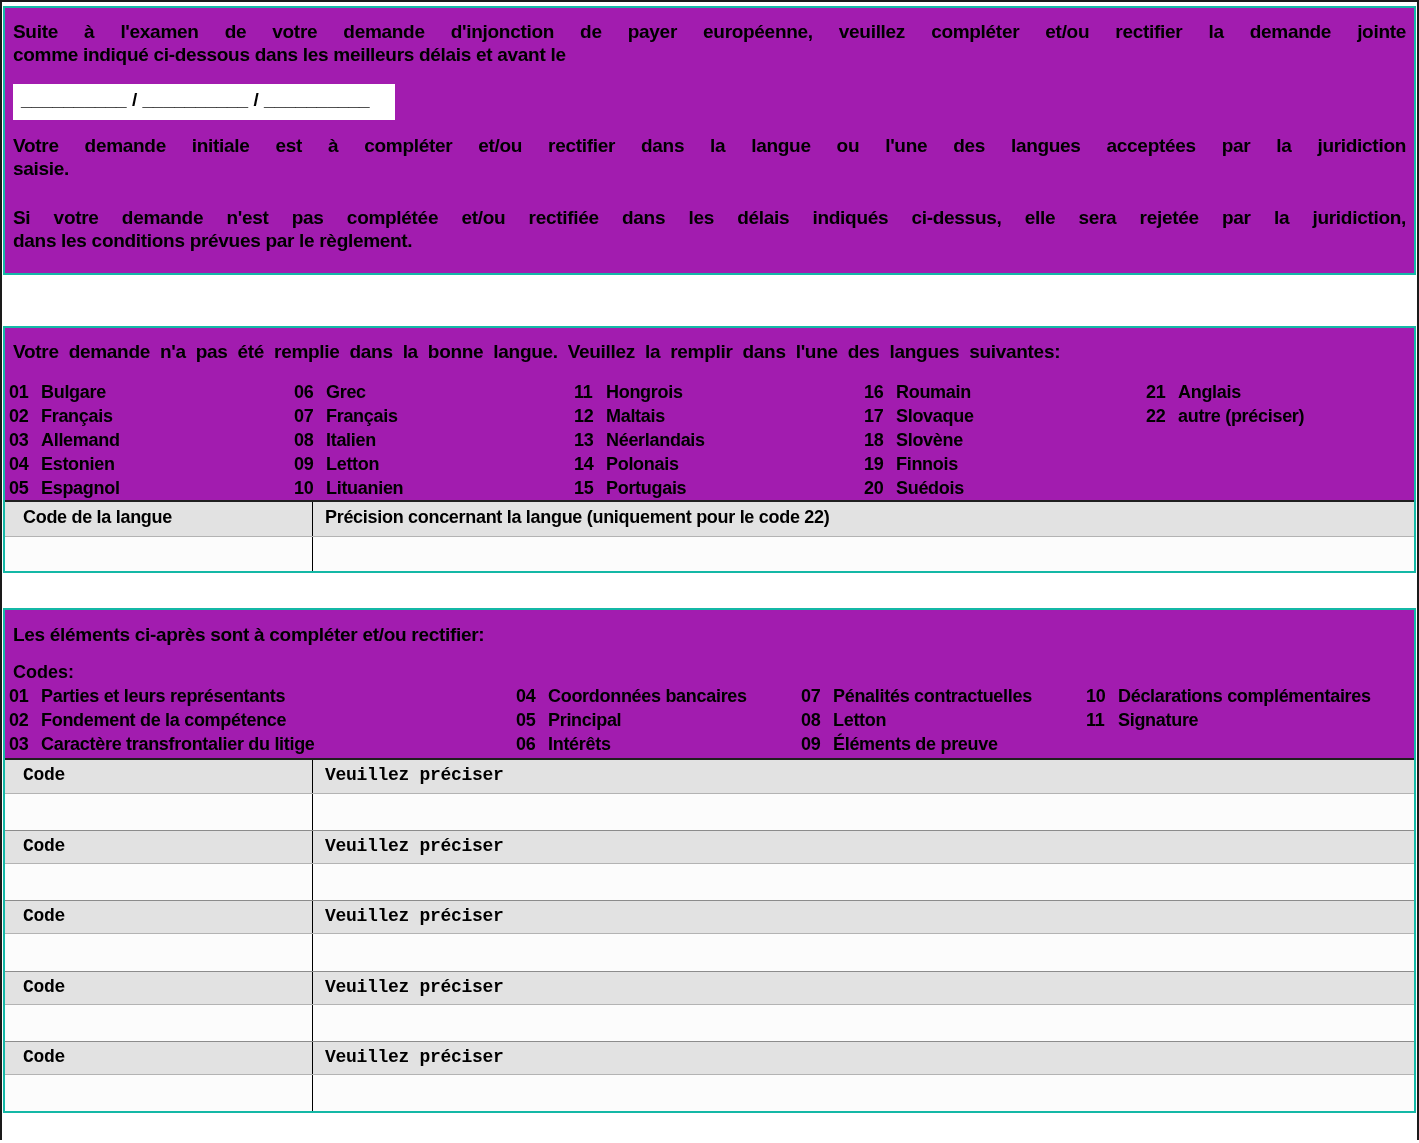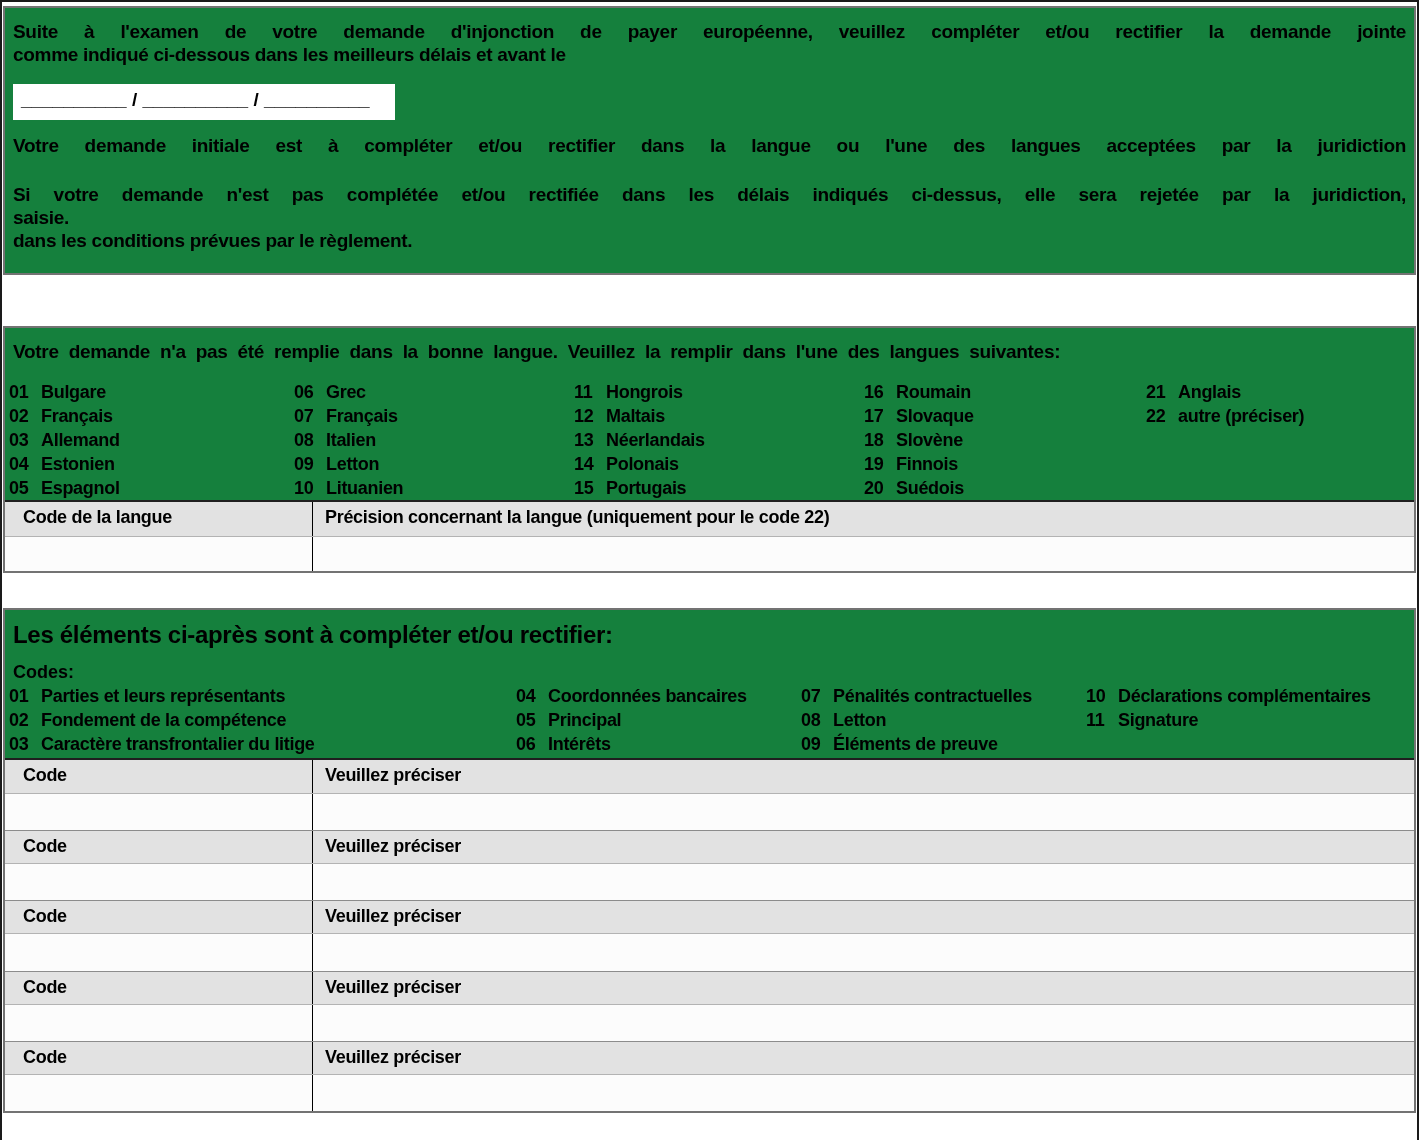--- a/index.html
+++ b/index.html
@@ -7,22 +7,22 @@
     width:1419px;height:1143px;position:relative;background:#fff;
     font-family:"Liberation Sans",sans-serif;font-weight:700;color:#000;
     -webkit-font-smoothing:antialiased;
   }
   .frame{
     position:absolute;left:0;top:0;width:1419px;height:1140px;
     border-left:2px solid #1a1a1a;border-top:2px solid #1a1a1a;border-right:2px solid #1a1a1a;
     box-sizing:border-box;pointer-events:none;
   }
   .box{
-    position:absolute;left:3px;width:1413px;background:#15803d;
-    border:2px solid #737373;box-sizing:border-box;overflow:hidden;
+    position:absolute;left:3px;width:1413px;background:#a21caf;
+    border:2px solid #14b8a6;box-sizing:border-box;overflow:hidden;
   }
   #box1{top:6px;height:269px;padding:12px 8px 0 8px;}
   #box2{top:326px;height:247px;display:flex;flex-direction:column;}
   #box3{top:608px;height:505px;display:flex;flex-direction:column;}
 
   .para{font-size:19px;line-height:23px;letter-spacing:-0.3px;}
   .jline{text-align:justify;text-align-last:justify;}
 
   .datebox{
     width:382px;height:36px;background:#fff;margin:18px 0 0 0;
@@ -41,48 +41,48 @@
   .num{width:23px;margin-right:9px;flex:none;}
 
   .tbl{margin-top:auto;display:flex;flex-direction:column;border-top:2px solid #1f1f1f;flex:1;}
   .trow{display:flex;box-sizing:border-box;}
   .trow.gray{background:#e2e2e2;}
   .trow.white{background:#fcfcfc;flex:1;}
   .cell-l{width:308px;flex:none;border-right:1px solid #000;box-sizing:border-box;padding:4px 6px 0 18px;}
   .cell-r{flex:1;padding:4px 12px 0 12px;}
   .tlabel{font-size:18px;letter-spacing:-0.3px;line-height:22px;}
 
-  .b3header{padding:12px 8px 0 8px;font-size:24px;line-height:26px;letter-spacing:-0.3px;}
+  .b3header{padding:12px 8px 0 8px;font-size:19px;line-height:26px;letter-spacing:-0.3px;}
   .codeslabel{padding:12px 8px 0 8px;font-size:18px;line-height:24px;}
   .codesgrid{
     display:grid;grid-template-columns:507px 285px 285px auto;
     padding:0 0 0 4px;font-size:18px;line-height:24px;letter-spacing:-0.3px;
   }
   .t3{margin-top:2px;}
-  .t3 .gray{height:33px;border-top:1px solid #8c8c8c;}
+  .t3 .gray{height:33px;border-top:1px solid #8c8c8c;font-family:Liberation Mono, monospace;}
   .t3 .pair .white{border-top:1px solid #b3b3b3;}
   .t3 .pair:first-child .gray{border-top:none;}
   .pair{display:flex;flex-direction:column;flex:1;}
   .t2 .gray{height:34px;}
   .t2 .white{border-top:1px solid #b3b3b3;}
 </style>
 </head>
 <body>
 
 <div class="frame"></div>
 
 <div class="box" id="box1">
   <div class="para jline">Suite à l'examen de votre demande d'injonction de payer européenne, veuillez compléter et/ou rectifier la demande jointe</div>
   <div class="para">comme indiqué ci-dessous dans les meilleurs délais et avant le</div>
   <div class="datebox">
     <span>__________ / __________ / __________</span>
   </div>
   <div class="para jline p2">Votre demande initiale est à compléter et/ou rectifier dans la langue ou l'une des langues acceptées par la juridiction</div>
+  <div class="para">saisie.</div>
   <div class="para jline p3">Si votre demande n'est pas complétée et/ou rectifiée dans les délais indiqués ci-dessus, elle sera rejetée par la juridiction,</div>
-  <div class="para">saisie.</div>
   <div class="para">dans les conditions prévues par le règlement.</div>
 </div>
 
 <div class="box" id="box2">
   <div class="b2header">Votre demande n'a pas été remplie dans la bonne langue. Veuillez la remplir dans l'une des langues suivantes:</div>
 
   <div class="langgrid">
     <div>
       <div class="li">
           <span class="num">01</span>

